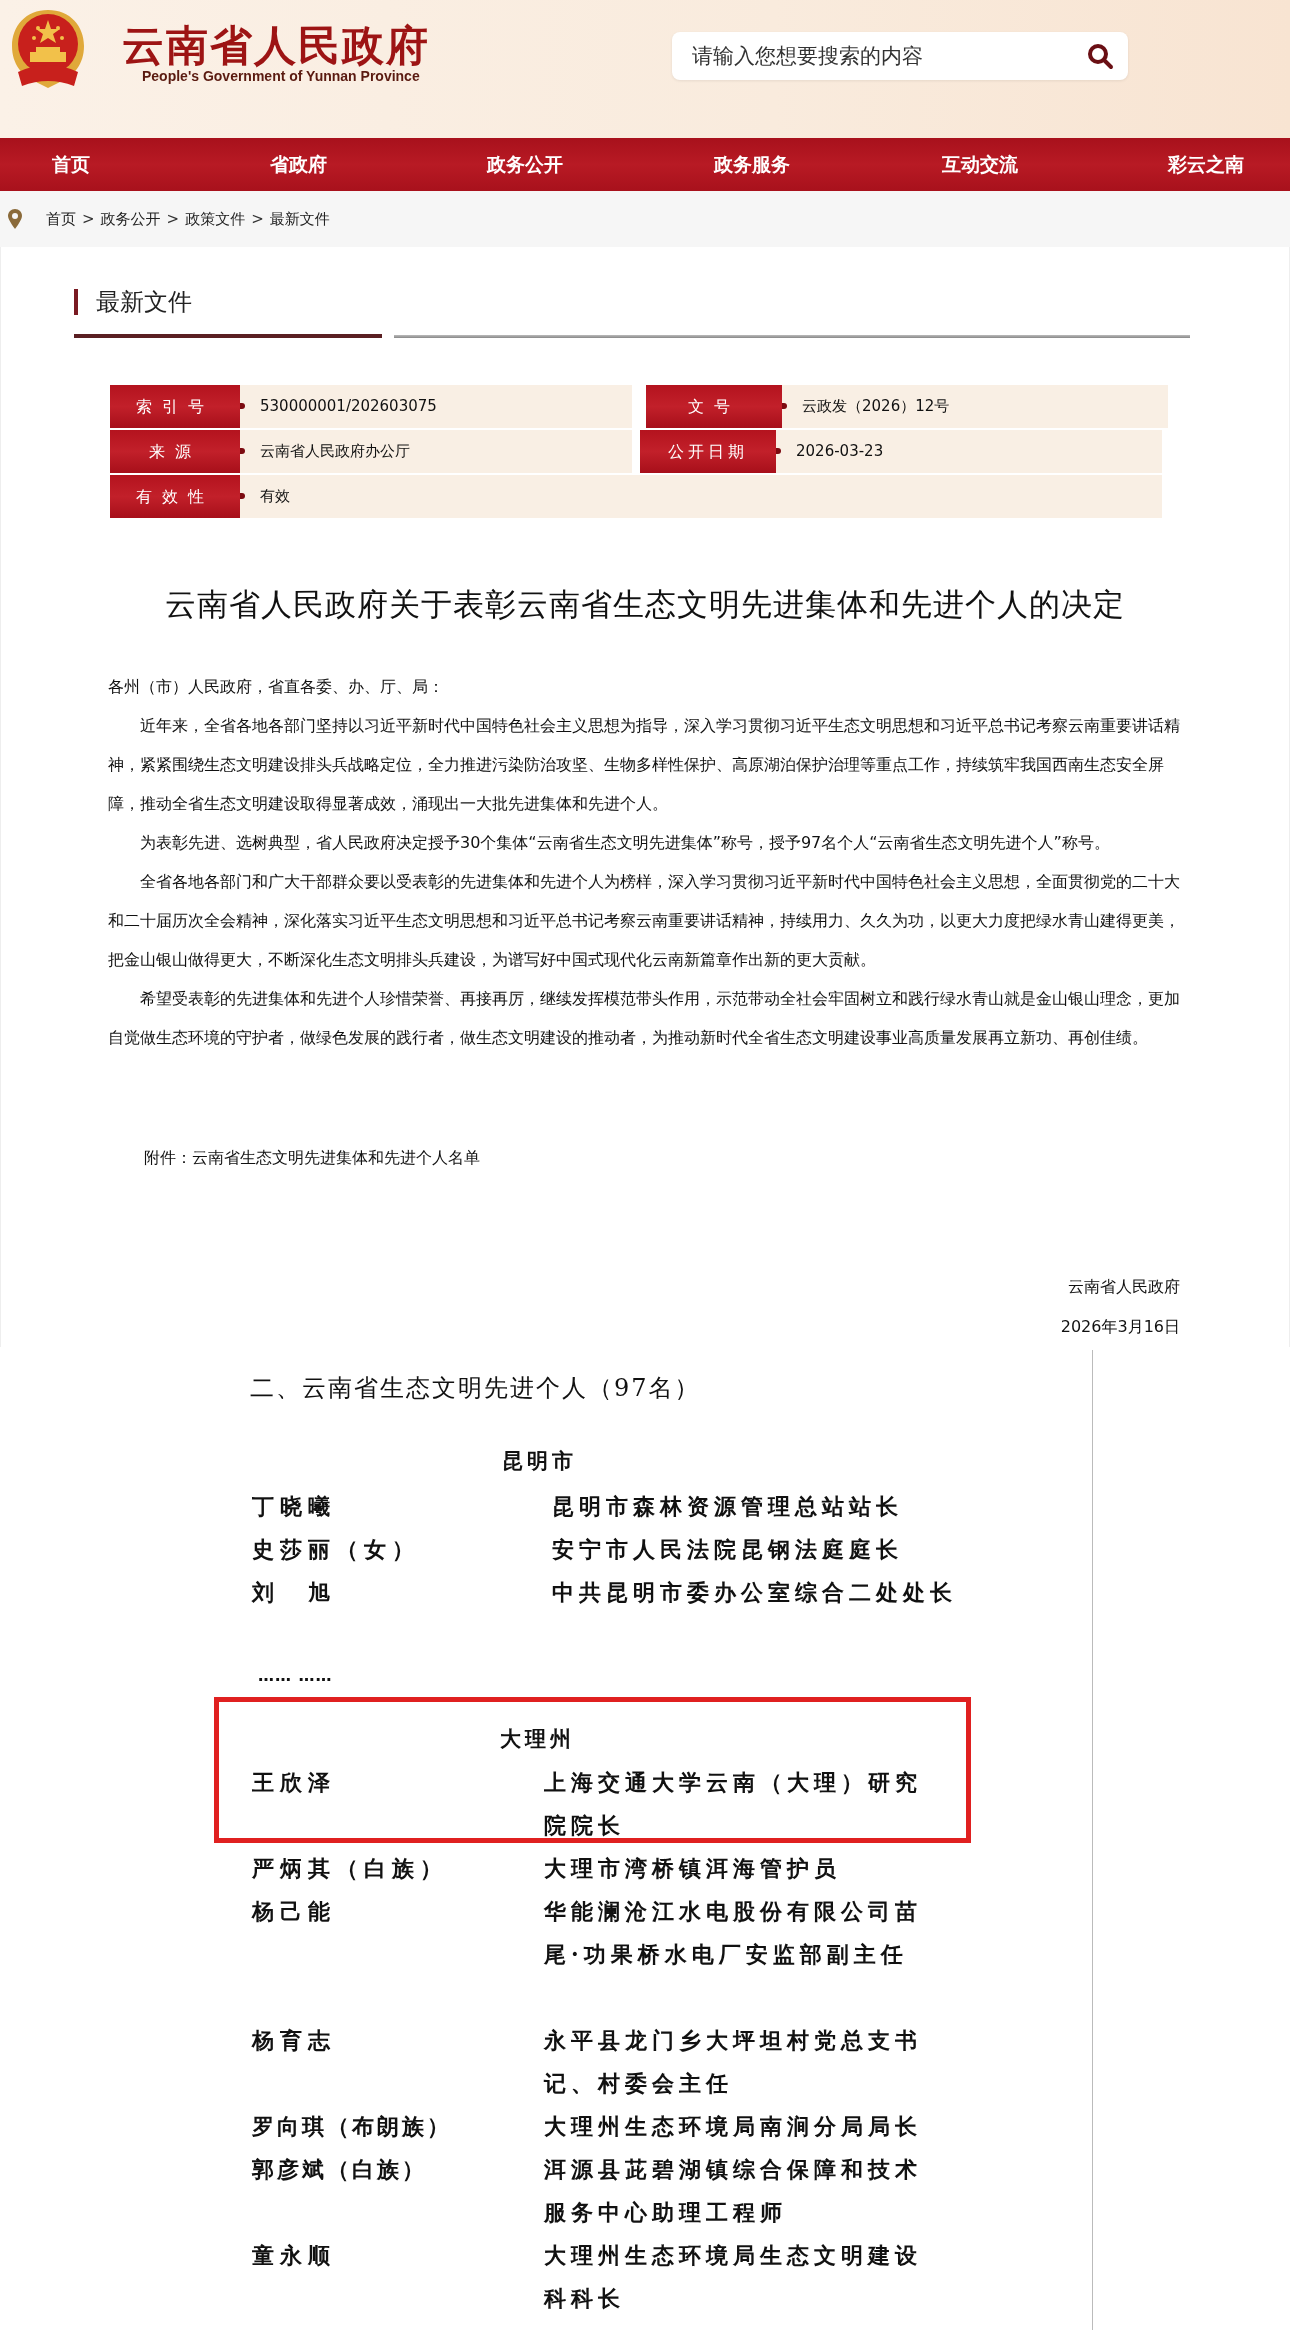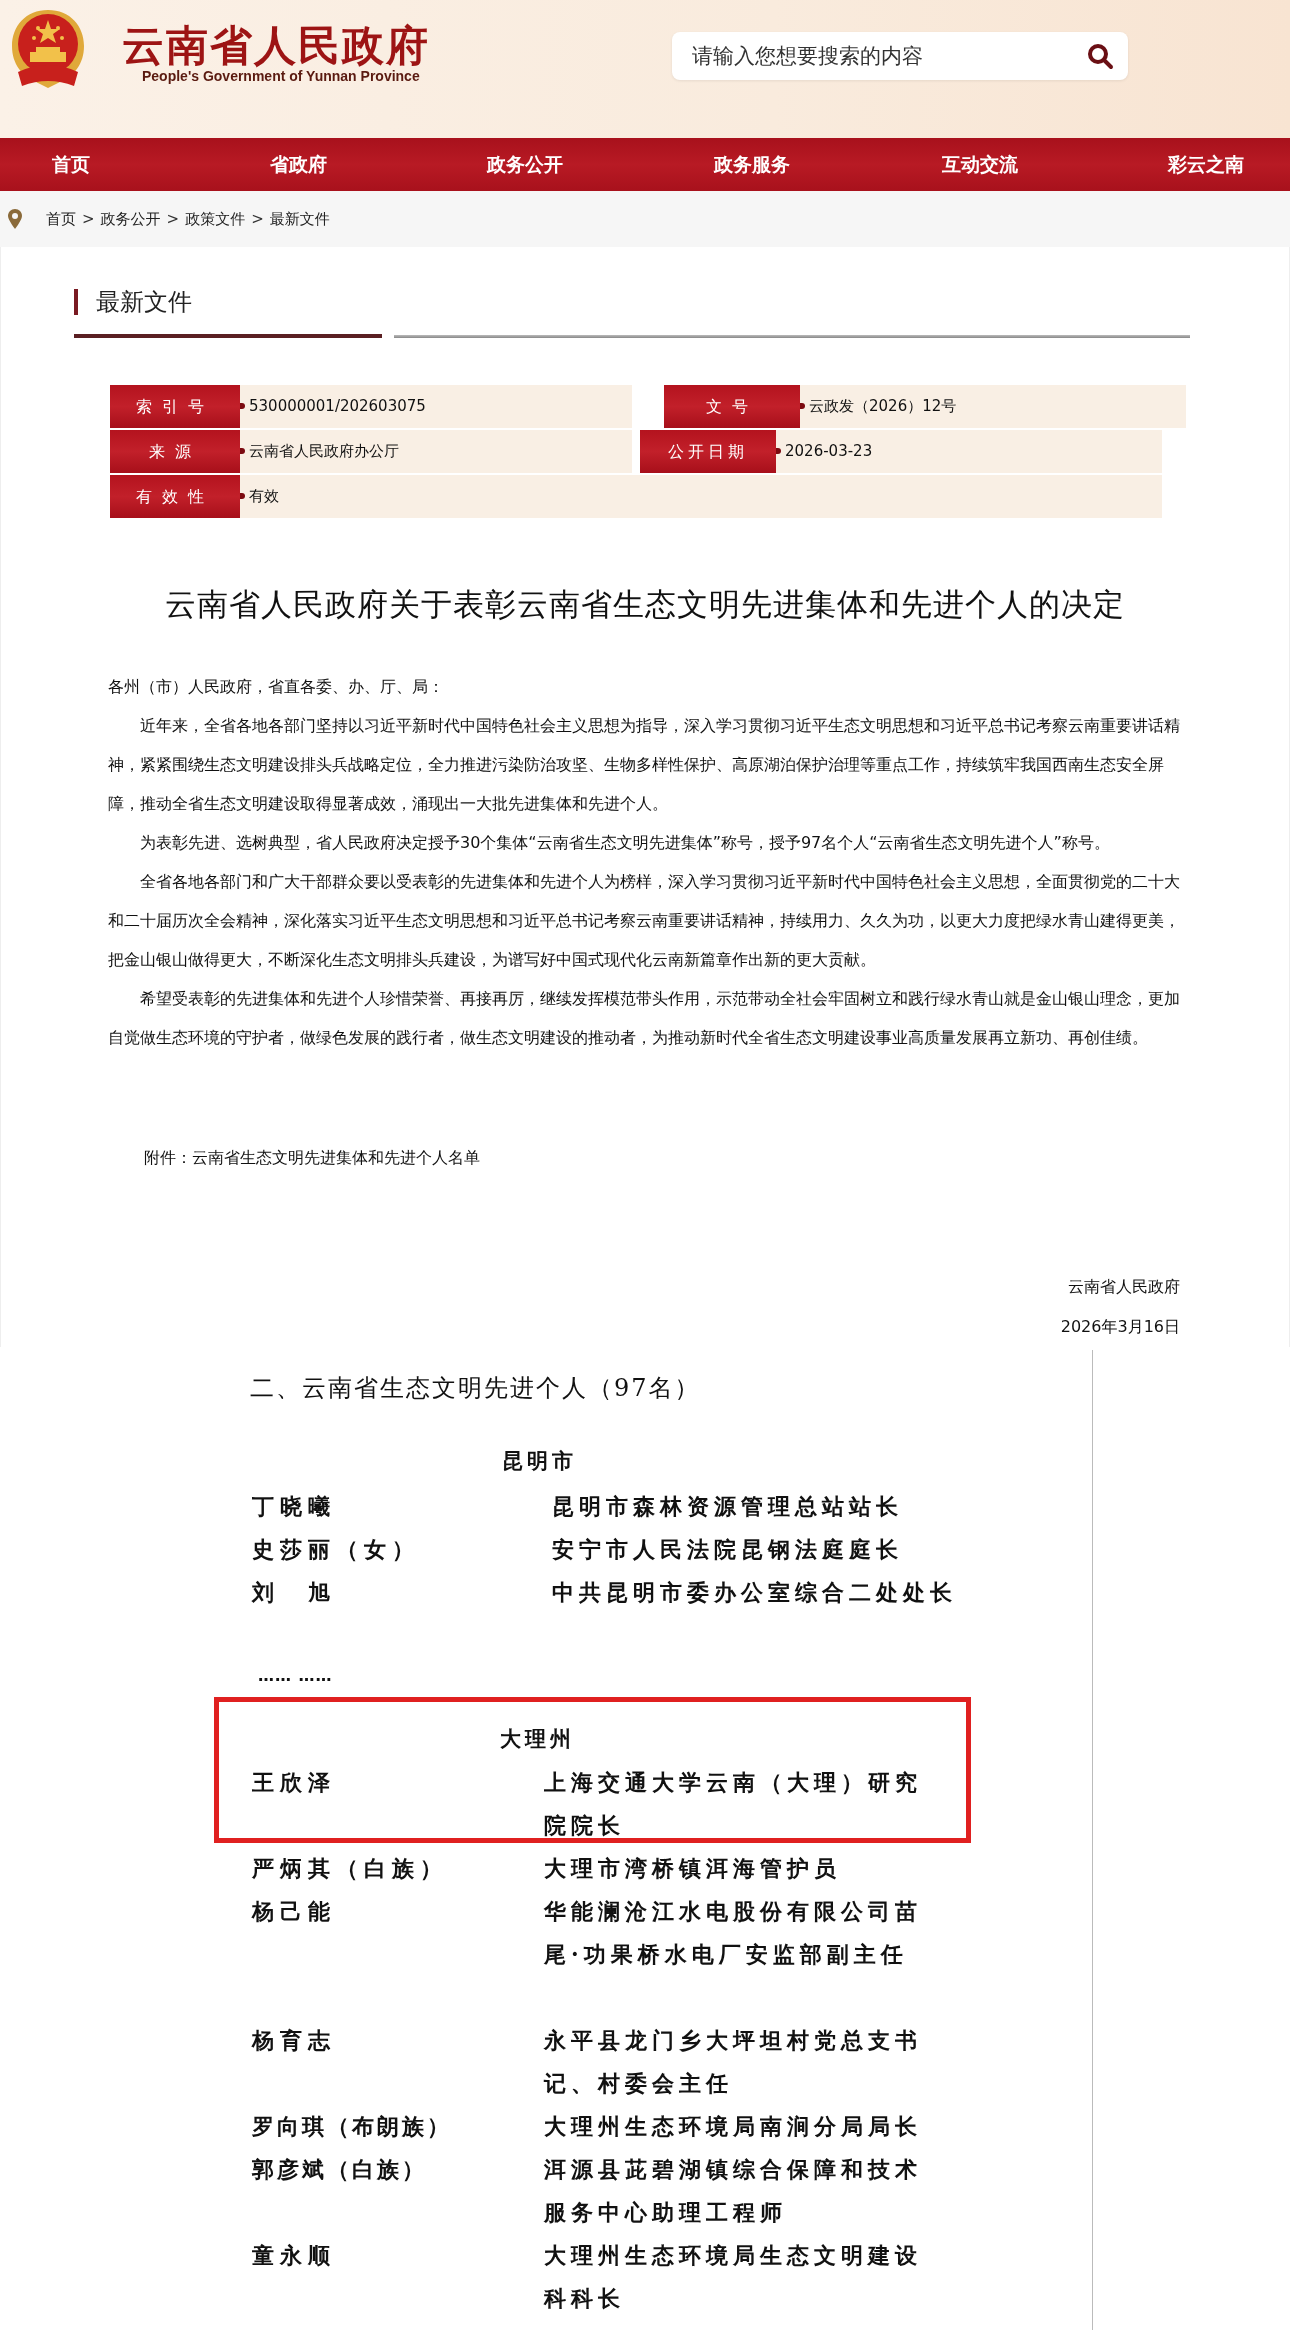--- a/index.html
+++ b/index.html
@@ -35,21 +35,21 @@
   .section-title { font-size: 24px; color: #222; }
   .rule-dark { position: absolute; left: 74px; top: 334px; width: 308px; height: 4px; background: #5a1f22; }
   .rule-light { position: absolute; left: 394px; top: 335px; width: 796px; height: 3px; background: linear-gradient(180deg,#bbb,#888); }
 
   
   .meta { position: absolute; left: 110px; top: 385px; width: 1052px; }
   .meta-row { position: absolute; height: 43px; display: flex; }
   .meta-label { width: 130px; height: 43px; line-height: 43px; text-align: center; color: #fff; font-size: 16px; letter-spacing: 10px;
     background: linear-gradient(180deg, #b4131e 0%, #c2202a 50%, #a70f1a 100%); position: relative; }
   .meta-label::after { content: ""; position: absolute; right: -5px; top: 18px; width: 5px; height: 6px; background: #7c0a10; border-radius: 0 3px 3px 0; }
-  .meta-value { height: 43px; line-height: 43px; padding-left: 9px; font-size: 15px; color: #111; background: #f9efe4; }
+  .meta-value { height: 43px; line-height: 43px; padding-left: 20px; font-size: 15px; color: #111; background: #f9efe4; }
 
   
   .doc-title { position: absolute; left: 0; top: 584px; width: 1290px; text-align: center; font-size: 31px; color: #111; letter-spacing: 1px; }
   .doc-body { position: absolute; left: 108px; top: 667px; width: 1080px; font-size: 16px; line-height: 39px; color: #111; }
   .doc-body p { text-indent: 0; }
   .doc-body p.indent { text-indent: 32px; }
   .attachment { position: absolute; left: 144px; top: 1148px; font-size: 16px; color: #111; }
   .signature { position: absolute; right: 110px; top: 1267px; text-align: right; font-size: 16px; line-height: 40px; color: #111; }
 
   
@@ -120,21 +120,21 @@
   <div class="section-title">最新文件</div>
 </div>
 <div class="rule-dark"></div>
 <div class="rule-light"></div>
 
 <div class="meta">
   <div class="meta-row" style="left:0;top:0;width:522px">
     <div class="meta-label">索引号</div>
     <div class="meta-value" style="width:392px">530000001/202603075</div>
   </div>
-  <div class="meta-row" style="left:554px;top:0;width:614px">
+  <div class="meta-row" style="left:536px;top:0;width:614px">
     <div class="meta-label" style="width:136px">文号</div>
     <div class="meta-value" style="width:386px">云政发（2026）12号</div>
   </div>
   <div class="meta-row" style="left:0;top:45px;width:522px">
     <div class="meta-label">来源</div>
     <div class="meta-value" style="width:392px">云南省人民政府办公厅</div>
   </div>
   <div class="meta-row" style="left:530px;top:45px;width:522px">
     <div class="meta-label" style="width:136px;letter-spacing:4px">公开日期</div>
     <div class="meta-value" style="width:386px">2026-03-23</div>

